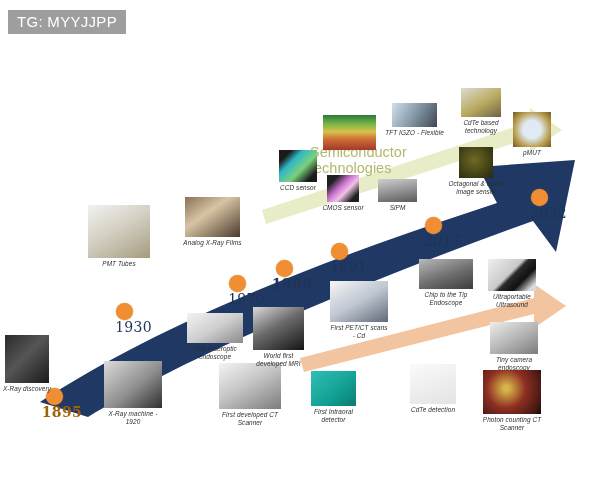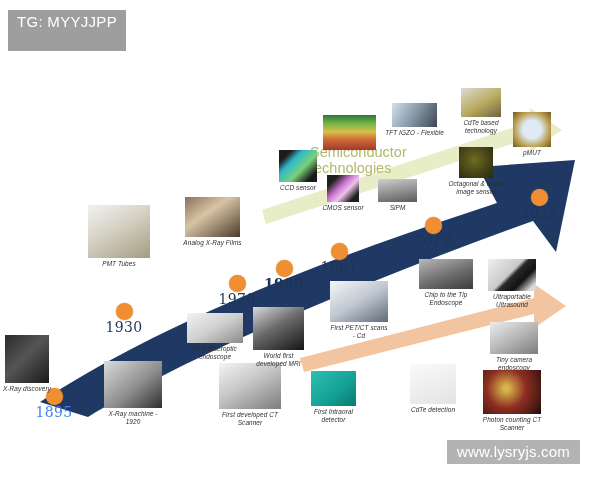--- a/index.html
+++ b/index.html
@@ -2,43 +2,43 @@
 <html><head>
 <meta charset="utf-8">
 <style>
   html,body{margin:0;padding:0;background:#fff;}
   body{width:600px;height:480px;overflow:hidden;position:relative;
        font-family:"Liberation Sans",sans-serif;}
   #canvas{position:relative;width:600px;height:480px;background:#ffffff;overflow:hidden;}
 
   
   .tag{position:absolute;left:8px;top:10px;background:#9e9e9e;color:#fff;
-       font-size:15px;padding:3px 9px 21px 9px;letter-spacing:.3px;}
+       font-size:15px;padding:3px 9px 4px 9px;letter-spacing:.3px;}
   .watermark{position:absolute;left:447px;top:440px;background:#b3b3b3;color:#fff;
        font-size:15px;padding:3px 10px 4px 10px;letter-spacing:.2px;}
 
   
   .title{position:absolute;left:168px;top:52px;font-size:15.5px;font-weight:bold;
        color:#3a3a3a;letter-spacing:.2px;}
 
   
   #arrows{position:absolute;left:0;top:0;width:600px;height:480px;}
 
   
   .band-label{position:absolute;font-style:normal;line-height:1.08;}
   .semi-label{left:310px;top:145px;font-size:14.5px;color:#b3b86a;}
   .digital-label{left:355px;top:330px;font-size:15px;color:#d79a5b;}
 
   
-  .year{position:absolute;text-align:center;width:56px;}
+  .year{position:absolute;text-align:right;width:56px;}
   .year .dot{width:17px;height:17px;border-radius:50%;background:#ef8e33;
        margin:0 auto;box-shadow:0 0 0 .5px rgba(220,130,40,.5);}
   .year .yr{font-size:14px;color:#1d3557;margin-top:-1px;letter-spacing:.3px;
        font-family:"DejaVu Serif",serif;}
-  .year.first .yr{color:#3b82f6;}
+  .year.first .yr{color:#a16207;font-weight:bold;}
 
   
   .item{position:absolute;}
   .ph{background:#e9e9e9;border:0;display:block;overflow:hidden;position:relative;}
   .cap{font-size:6.4px;color:#2d2d2d;text-align:center;line-height:1.25;
        margin-top:2px;font-style:italic;letter-spacing:.1px;
        font-family:"Liberation Sans",sans-serif;width:100%;}
   .g1{background:linear-gradient(135deg,#2a2a2a 0%,#555 45%,#1a1a1a 100%);}
   .g2{background:linear-gradient(160deg,#b9b9b9,#6d6d6d 55%,#3c3c3c);}
   .film{background:linear-gradient(145deg,#8a7158,#d8c4a4 40%,#4a3a2c);}
@@ -201,14 +201,13 @@
         <div class="ph cdte" style="width: 40px; height: 29px;"></div>
         <div class="cap" style="width: 60px; margin-left: -10px;">CdTe based technology</div>
       </div>
       <div class="item" style="left: 513px; top: 112px; width: 38px;">
         <div class="ph pmut" style="width: 38px; height: 35px;"></div>
         <div class="cap" style="width: 60px; margin-left: -11px;">pMUT</div>
       </div>
     </div>
 
   <div class="tag">TG: MYYJJPP</div>
-  <div class="watermark">www.lysryjs.com</div>
 </div>
 
 </body></html>

